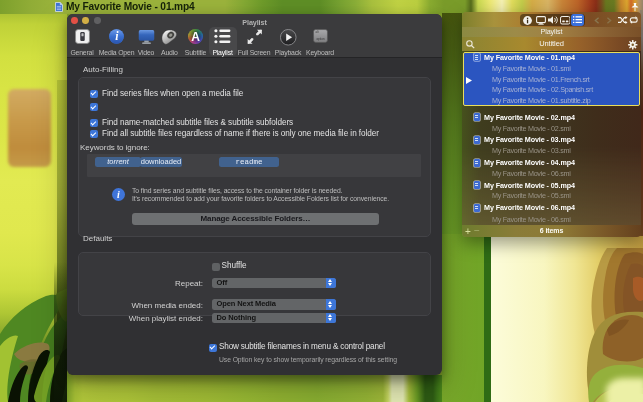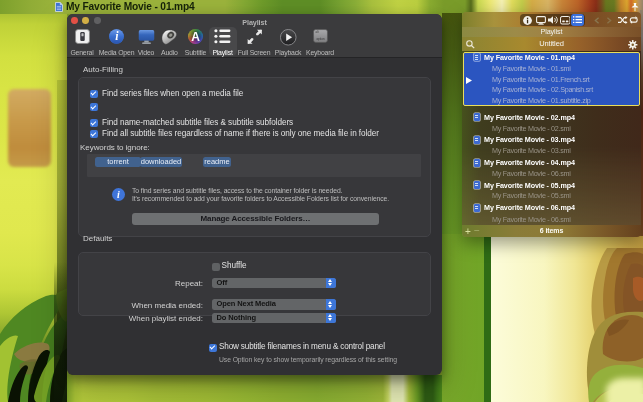--- a/index.html
+++ b/index.html
@@ -304,23 +304,23 @@
   <div class="gbox" style="top:62.5px; height:160.5px;padding-left:44px;">
     <div class="cb" style="left:10.5px; top:12.2px;"></div>
     <span class="ctext" style="left:23px; top:11.2px;">Find series files when open a media file</span>
     <div class="cb" style="left:10.5px; top:25.5px;"></div>
     <div class="cb" style="left:10.5px; top:41.5px;"></div>
     <span class="ctext" style="left:23px; top:40.5px;">Find name-matched subtitle files &amp; subtitle subfolders</span>
     <div class="cb" style="left:10.5px; top:52.9px;"></div>
     <span class="ctext" style="left:23px; top:51.9px;">Find all subtitle files regardless of name if there is only one media file in folder</span>
     <span class="ctext" style="left:1px; top:65.5px; font-size:8px; color:#d2d2d2;">Keywords to ignore:</span>
     <div id="tokfield">
-      <span class="token" style="left:8px; width:46px;">torrent</span>
+      <span class="token" style="left:8px; width:46px;font-style:italic;">torrent</span>
       <span class="token" style="left:53px; width:42px;">downloaded</span>
-      <span class="token" style="left:116px; width:28px;">readme</span>
+      <span class="token" style="left:132px; width:60px;font-family:Liberation Mono, monospace;">readme</span>
     </div>
     <div class="abs" style="left:33px; top:110px; width:13px; height:13px; border-radius:50%; background:#3f74d8; color:#fff; font-size:10px; text-align:center; line-height:14px; font-family:'Liberation Serif',serif; font-style:italic; font-weight:bold;">i</div>
     <span class="itext" style="left:53px; top:109.5px;">To find series and subtitle files, access to the container folder is needed.</span>
     <span class="itext" style="left:53px; top:117.5px;">It's recommended to add your favorite folders to Accessible Folders list for convenience.</span>
     <div id="mbtn">Manage Accessible Folders…</div>
   </div>
 
   <span class="glabel" style="left:16px; top:220px;">Defaults</span>
   <div class="gbox" style="top:237.5px; height:64px;">
     <div class="cbu" style="left:133px; top:10.5px;"></div>

